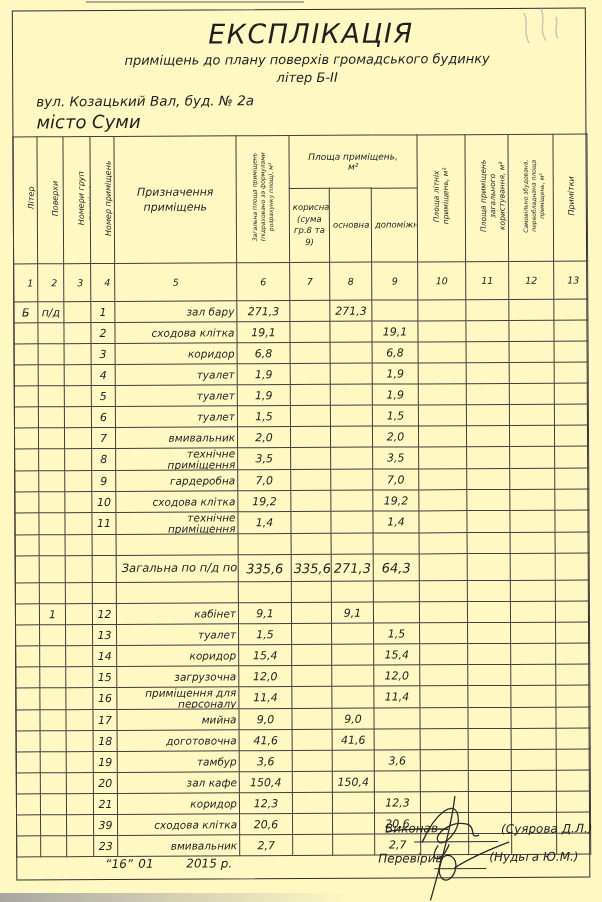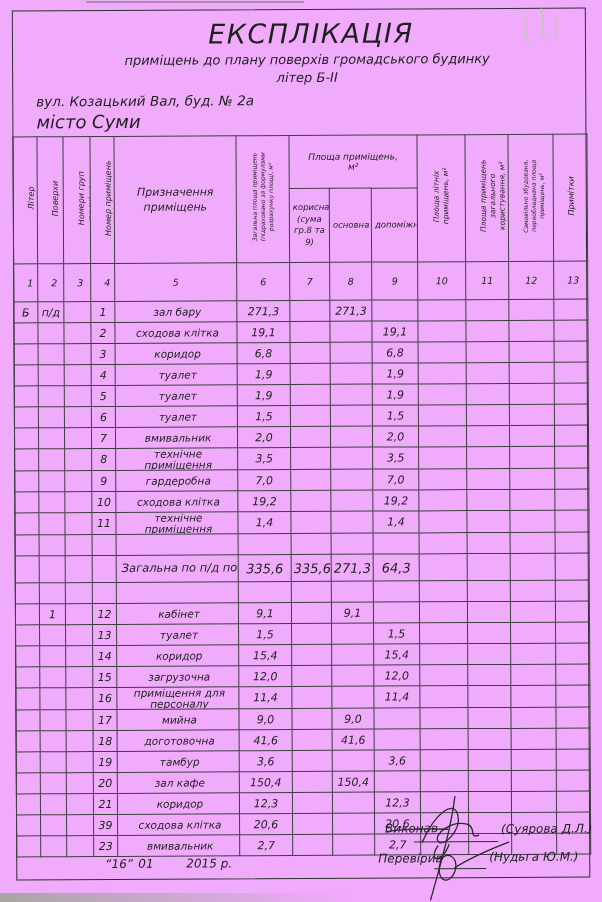--- a/index.html
+++ b/index.html
@@ -1,19 +1,19 @@
 <!DOCTYPE html>
 <html><head>
 <meta charset="utf-8">
 <style>
   * { box-sizing: border-box; margin: 0; padding: 0; }
   body { margin: 0; background: #c9c7c3; }
   .page {
     position: relative; width: 602px; height: 902px;
-    background: #f0abfc; overflow: hidden;
+    background: #fef9c3; overflow: hidden;
     font-family: "DejaVu Sans", sans-serif; font-style: italic; color: #1f1f1f;
   }
   .skew { position: absolute; inset: 0; transform: rotate(-0.3deg); transform-origin: 300px 430px; }
   .frame { position: absolute; left: 14px; top: 9px; width: 574px; height: 870px; border: 1.5px solid #2f2f2f; }
   .topline { position: absolute; top: 1px; left: 86px; width: 218px; height: 2px; background: #8a8884; opacity: .7; }
   .edge-bottom { position: absolute; left: 0; bottom: 0; height: 9px; width: 58%;
     background: linear-gradient(to right, #a8a6a2, rgba(214,212,208,0)); }
 
   .title   { position: absolute; top: 18px; left: 0; width: 100%; text-align: center;
              font-size: 27px; letter-spacing: 1.5px; transform: translateX(12px); }
@@ -30,21 +30,21 @@
   tr.h-num th { font-size: 9.5px; }
   .vert { display: inline-block; writing-mode: vertical-rl; transform: rotate(180deg);
           height: 96px; line-height: 1.25; font-size: 8px; }
   .vs  { font-size: 7.5px; }
   .vxs { font-size: 6px; line-height: 1.35; }
   .h5 { font-size: 11px; font-style: italic; } .h5 span { display: inline-block; max-width: 84px; line-height: 1.4; }
   .hgroup { font-size: 9px; }
   .hsub { font-size: 8.5px; line-height: 1.35; padding: 0 3px; }
 
   tbody td { height: 21px; font-size: 11px; text-align: center; padding: 0 2px; }
-  tbody td.c-name { text-align: center; padding-left: 5px; line-height: 1.0; font-size: 10.5px; }
+  tbody td.c-name { text-align: right; padding-left: 5px; line-height: 1.0; font-size: 10.5px; }
   tr.blank td { height: 21px; }
   tr.summary td { height: 27px; font-size: 13px; }
   tr.summary td.c-name { text-align: right; padding-right: 8px; font-size: 11.5px; white-space: nowrap; }
 
   .f-label { position: absolute; font-size: 12px; }
   .sig-line { position: absolute; height: 1.2px; background: #2e2e2e; }
   .ink { position: absolute; inset: 0; pointer-events: none; }
   .date-part { position: absolute; font-size: 12px; }
 </style>
 </head>

